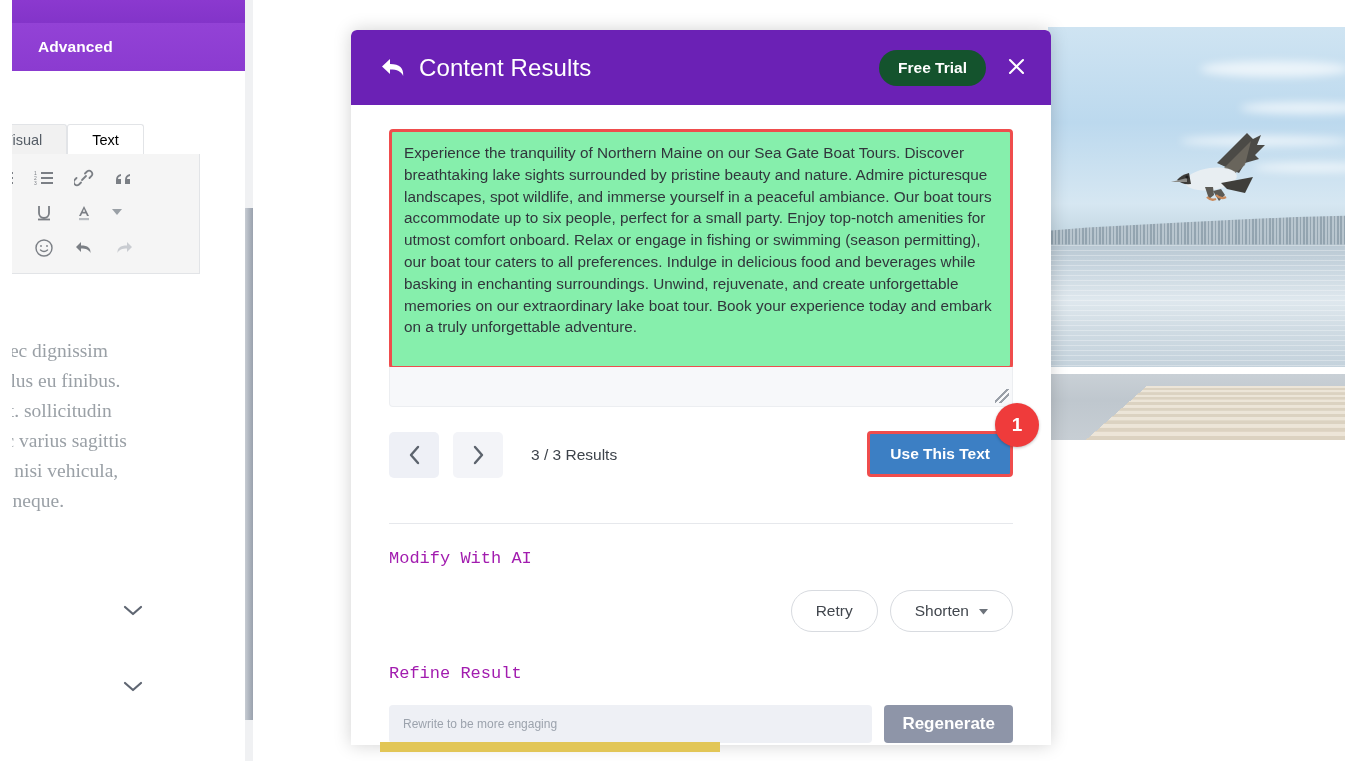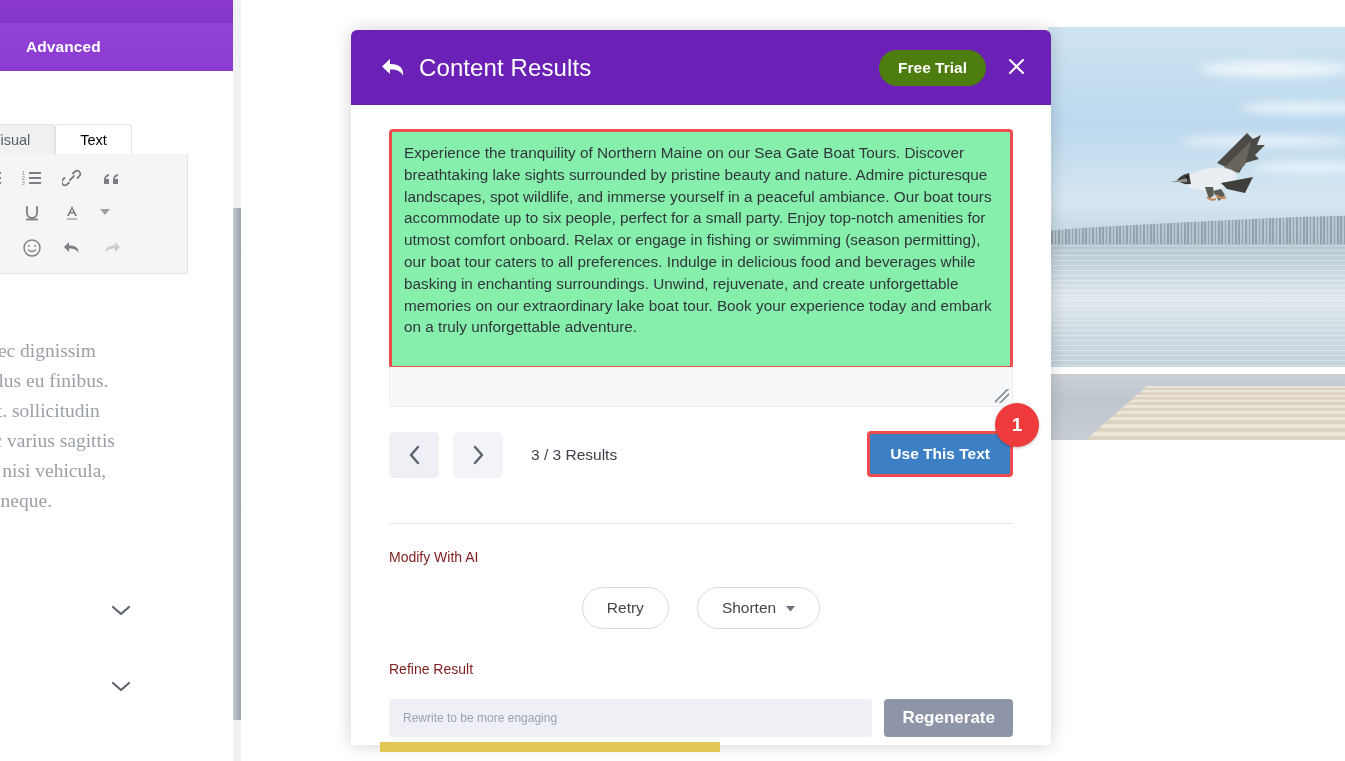--- a/index.html
+++ b/index.html
@@ -6,21 +6,21 @@
   html, body {
     width: 1345px; height: 761px;
     overflow: hidden;
     font-family: "Liberation Sans", sans-serif;
     background: #ffffff;
   }
   #root { position: relative; width: 1345px; height: 761px; background: #ffffff; overflow: hidden; }
 
   
   .editor-panel {
-    position: absolute; left: 0; top: 0; width: 241px; height: 761px;
+    position: absolute; left: 12px; top: 0; width: 241px; height: 761px;
     background: #ffffff; overflow: hidden;
   }
   .adv-tab-strip {
     position: absolute; left: 0; top: 0; width: 241px; height: 23px;
     background: linear-gradient(180deg, #8b39cf 0%, #8334c9 100%);
   }
   .adv-tab {
     position: absolute; left: 0; top: 23px; width: 241px; height: 48px;
     background: linear-gradient(180deg, #9342d6 0%, #8b3bd0 100%);
     color: #ffffff; font-size: 15.5px; font-weight: bold;
@@ -122,21 +122,21 @@
     overflow: hidden;
   }
   .modal-header {
     height: 75px; background: #6b21b5;
     display: flex; align-items: center; padding: 0 20px 0 30px;
     border-radius: 5px 5px 0 0;
   }
   .back-icon { color:#ffffff; margin-right: 14px; display:flex; align-items:center; }
   .modal-title { color:#ffffff; font-size: 24px; font-weight: normal; flex: 1; letter-spacing:.1px; }
   .free-trial {
-    background: #4d7c0f; color: #ffffff; font-size: 15.5px; font-weight: bold;
+    background: #14532d; color: #ffffff; font-size: 15.5px; font-weight: bold;
     padding: 9px 19px; border-radius: 20px; margin-right: 16px;
   }
   .close-x { color:#ffffff; font-size: 23px; line-height:1; padding: 4px 6px; font-weight: 300; }
 
   .modal-body { padding: 0 38px; position: relative; }
 
   .result-wrap { position: relative; margin-top: 24px; }
   .result-box {
     border: 3px solid #ef4d4d; border-radius: 4px;
     background: #86efac;
@@ -179,23 +179,23 @@
     position: absolute; right: -26px; top: -28px;
     width: 44px; height: 44px; border-radius: 50%;
     background: #ef3b3b; color: #ffffff;
     font-size: 19px; font-weight: bold;
     display: flex; align-items: center; justify-content: center;
     box-shadow: 0 1px 3px rgba(0,0,0,.25);
   }
 
   .divider { height: 1px; background: #e6e8ec; margin-top: 45px; }
 
-  .section-title { font-size: 14px; color: #7f1d1d; margin-top: 25px; }
-
-  .modify-row { display: flex; justify-content: center; gap: 28px; margin-top: 22px; }
+  .section-title { font-size: 17px; color: #a21caf; margin-top: 25px; font-family: Liberation Mono, monospace; }
+
+  .modify-row { display: flex; justify-content: flex-end; gap: 12px; margin-top: 22px; }
   .pill-btn {
     border: 1px solid #d8dbe0; border-radius: 22px; background: #ffffff;
     color: #41464d; font-size: 15.5px; padding: 11px 24px;
     display: flex; align-items: center; gap: 10px;
   }
   .pill-caret { color: #6d737b; font-size: 10px; }
 
   .refine-row { display: flex; margin-top: 22px; gap: 12px; }
   .refine-input {
     flex: 1; height: 38px; background: #eef0f5; border: none; border-radius: 4px;

